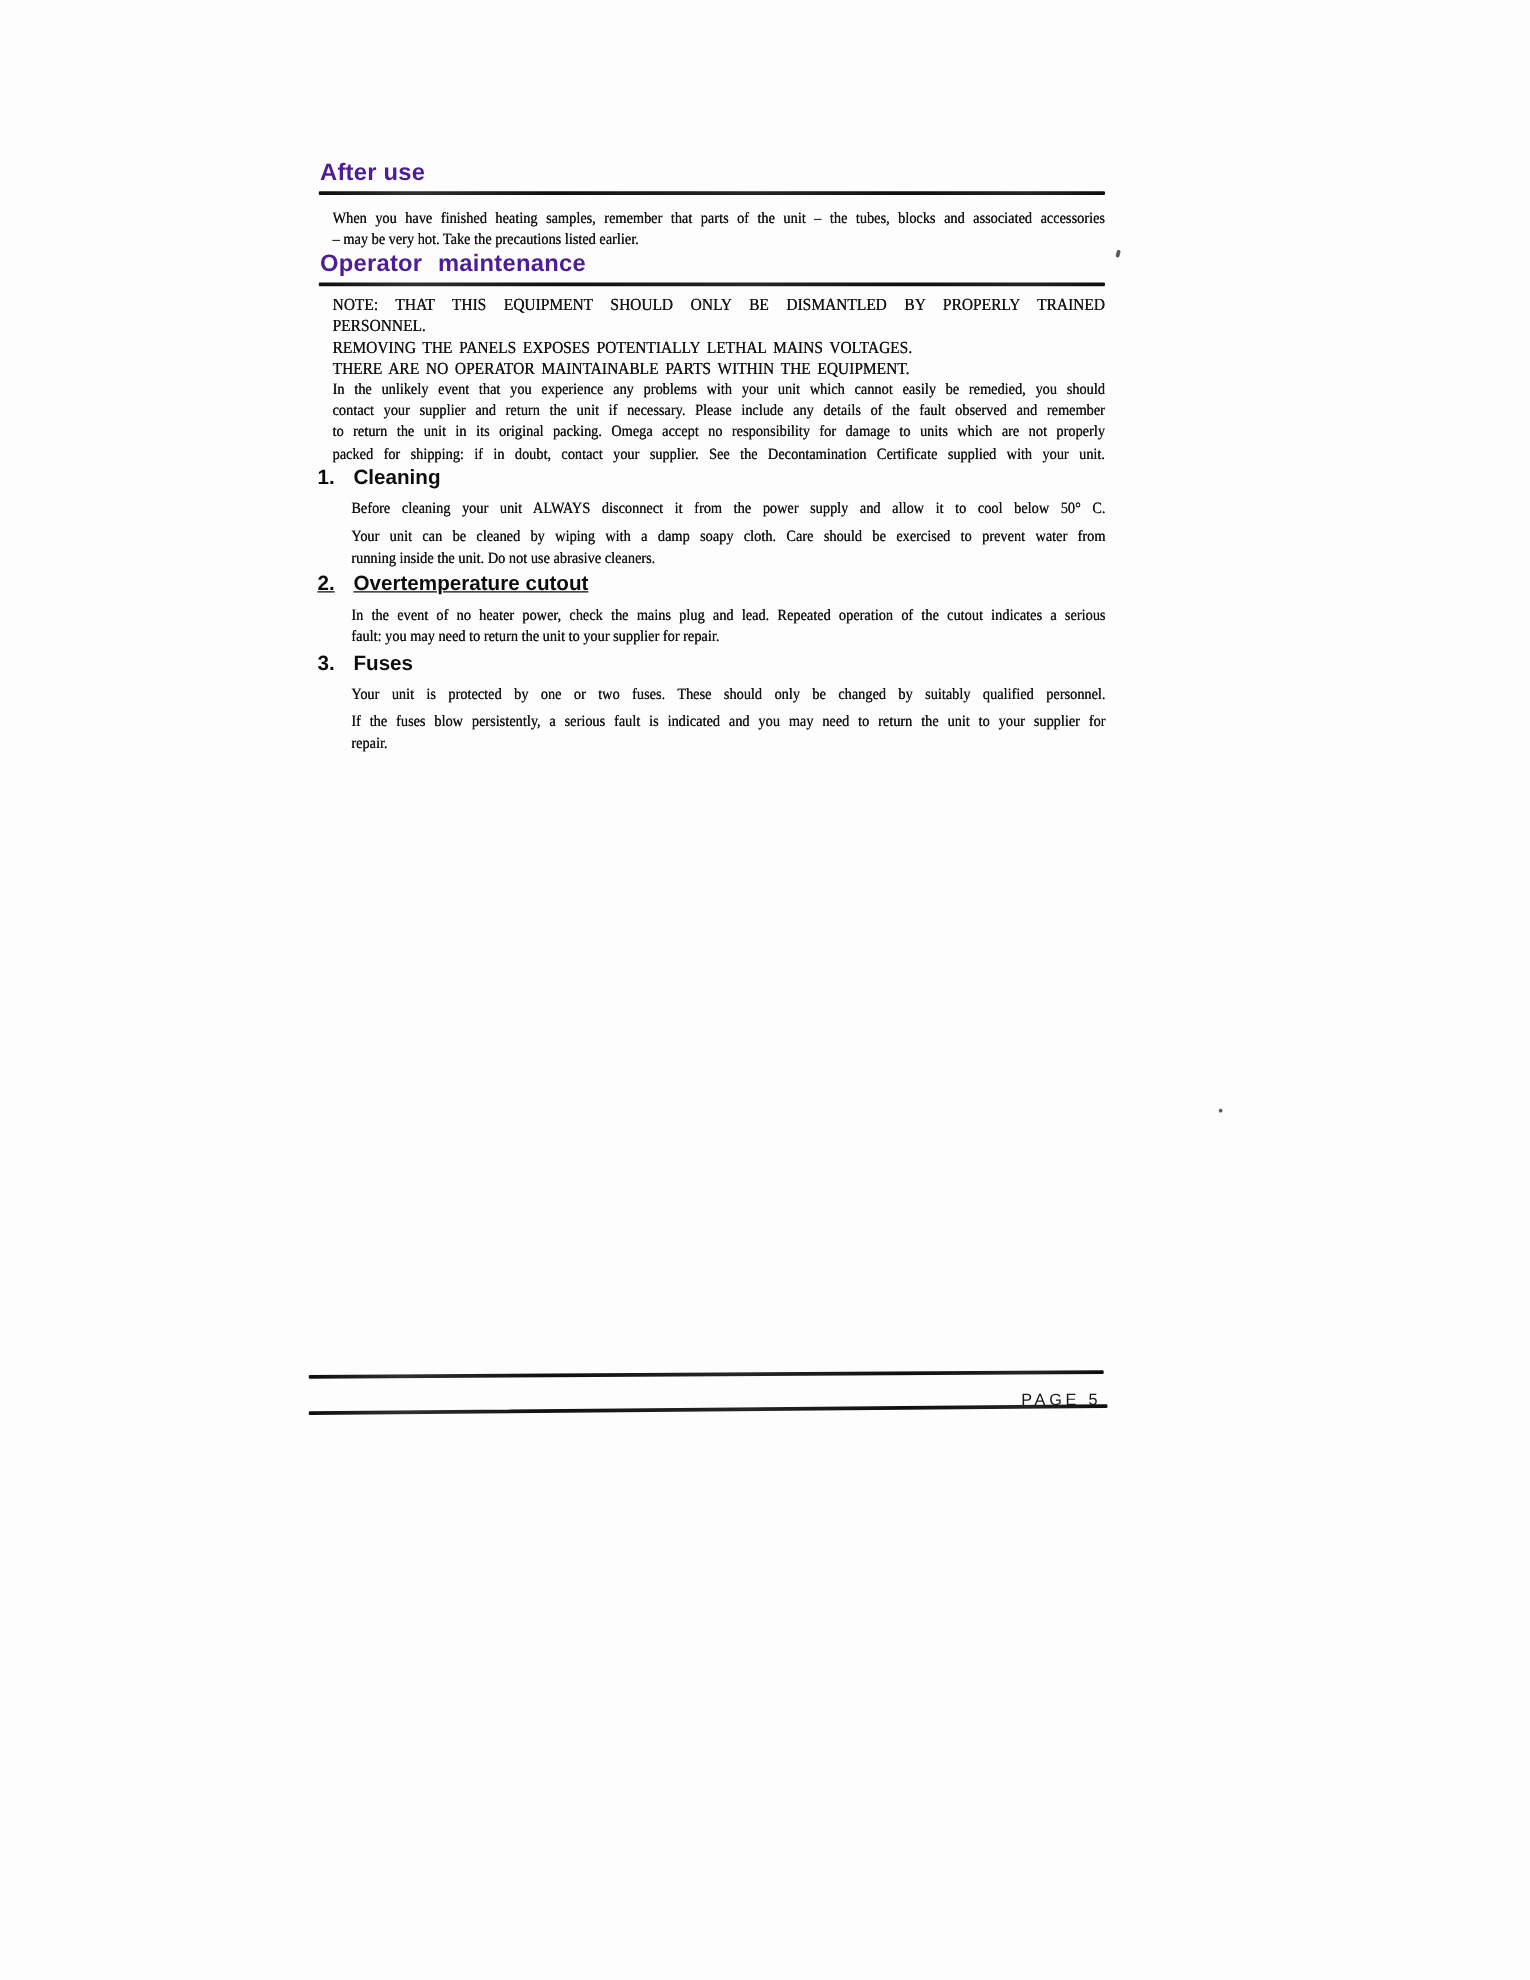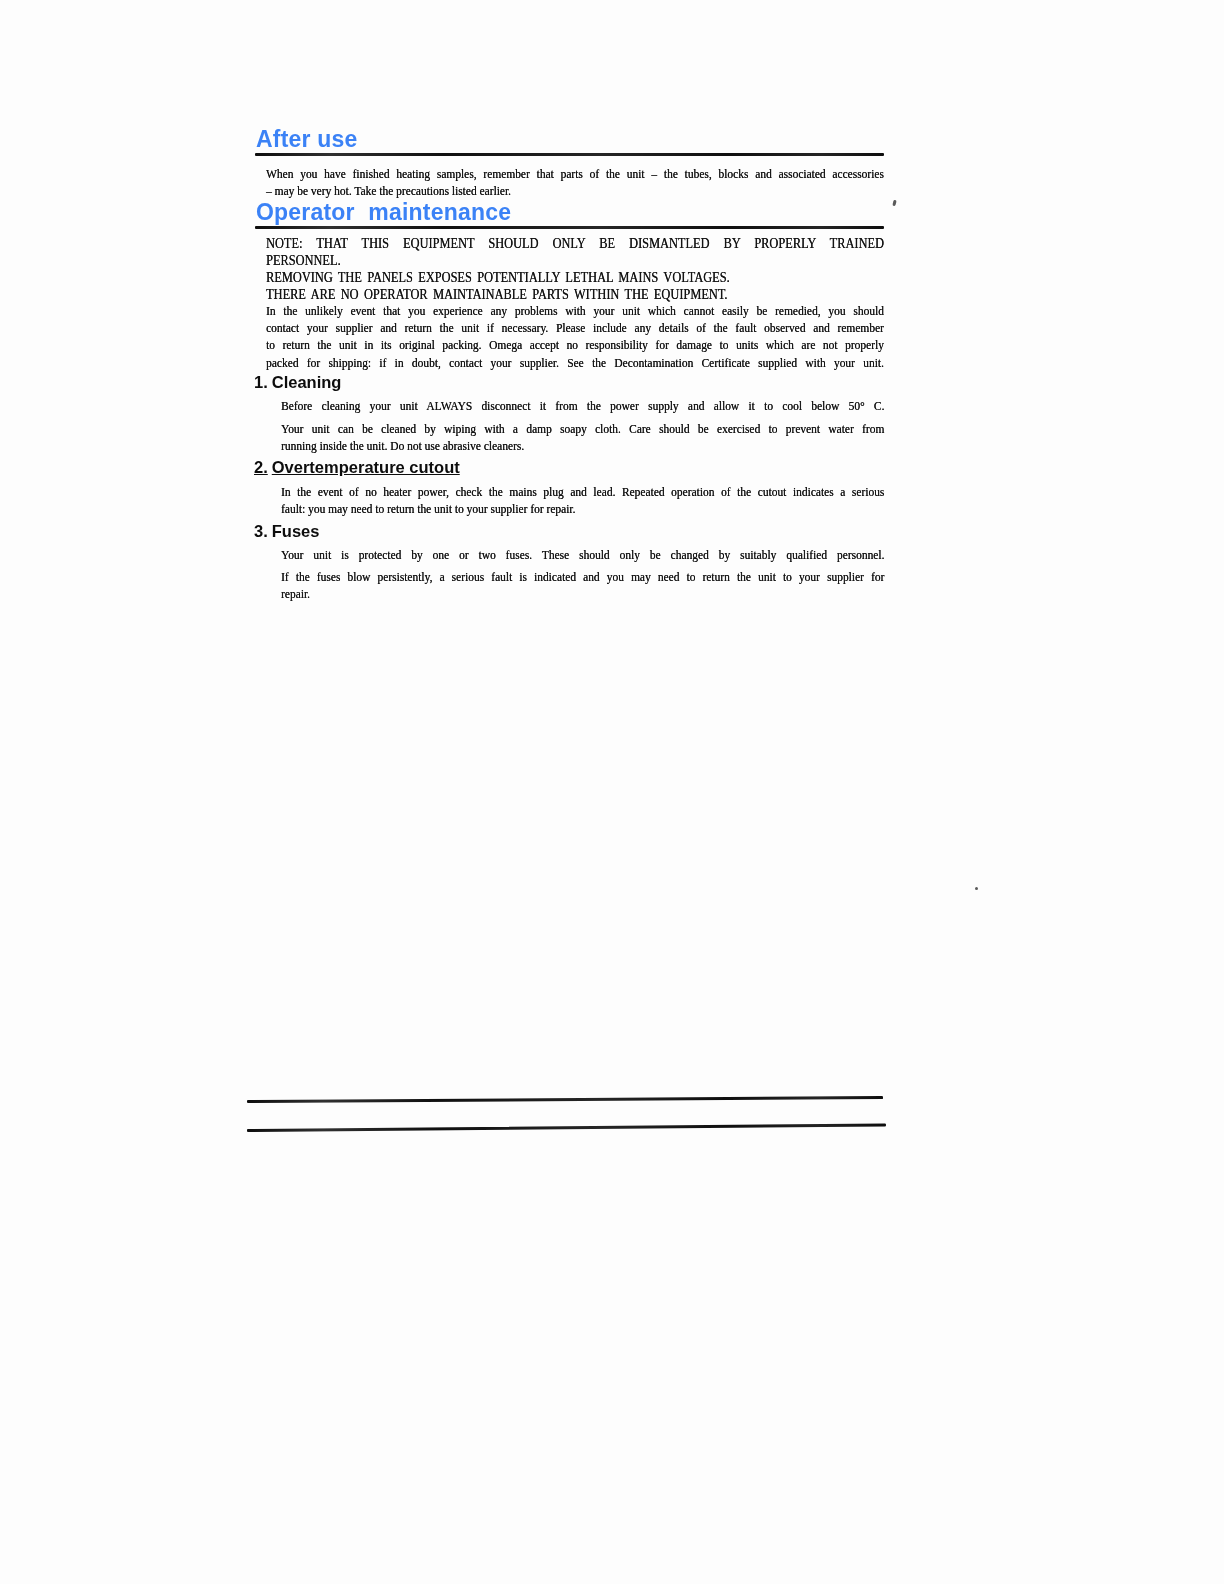--- a/index.html
+++ b/index.html
@@ -4,31 +4,31 @@
 <style>
   html, body { margin:0; padding:0; background:#ffffff; }
   .page {
     position:relative; width:1224px; height:1584px;
     background:#fdfdfd; overflow:hidden;
     font-family:"Liberation Serif", serif; color:#161616;
   }
   
   .h-main {
     position:absolute; font-family:"Liberation Sans", sans-serif;
-    font-weight:700; font-size:23px; line-height:20px; color:#3b82f6;
+    font-weight:700; font-size:19px; line-height:20px; color:#4c1d95;
     letter-spacing:0.2px; white-space:nowrap;
   }
   .h-op { word-spacing:7px;text-align:right; }
   
   .h-item {
     position:absolute; font-family:"Liberation Sans", sans-serif;
     font-weight:700; font-size:16.5px; line-height:18px; color:#0d0d0d;
     white-space:nowrap;
   }
-  .h-item .ttl { margin-left:4px; }
+  .h-item .ttl { margin-left:15px; }
   
   .rule {
     position:absolute; height:3px; border-radius:1px;
     background:linear-gradient(90deg,#0e0e0e,#303030 12%,#101010 30%,#262626 55%,#0f0f0f 75%,#242424 90%,#0d0d0d);
   }
   .rule-thin { height:2.5px; }
   
   .tb {
     position:absolute; transform:scaleX(0.91); transform-origin:0 0;
     color:#141414; text-shadow:0.2px 0 0 #1c1c1c;
@@ -101,15 +101,16 @@
   </div>
   <div class="tb" style="left:281px; top:569px; width:663px;">
     <div class="ln jl">If the fuses blow persistently, a serious fault is indicated and you may need to return the unit to your supplier for</div>
     <div class="ln">repair.</div>
   </div>
 
   <div class="speck" style="left:893px; top:200px; width:3px; height:6px; border-radius:2px; transform:rotate(14deg);"></div>
   <div class="speck" style="left:975px; top:887px; width:3px; height:3px; border-radius:50%;"></div>
 
   <div class="rule rule-thin" style="left:247px; top:1100px; width:636px; transform:rotate(-0.35deg); transform-origin:0 50%;"></div>
+  <div class="footer-label" style="left:247px; top:1113px; width:634px;">PAGE 5</div>
   <div class="rule rule-thin" style="left:247px; top:1129px; width:639px; transform:rotate(-0.5deg); transform-origin:0 50%;"></div>
 
 </div>
 
 </body></html>

